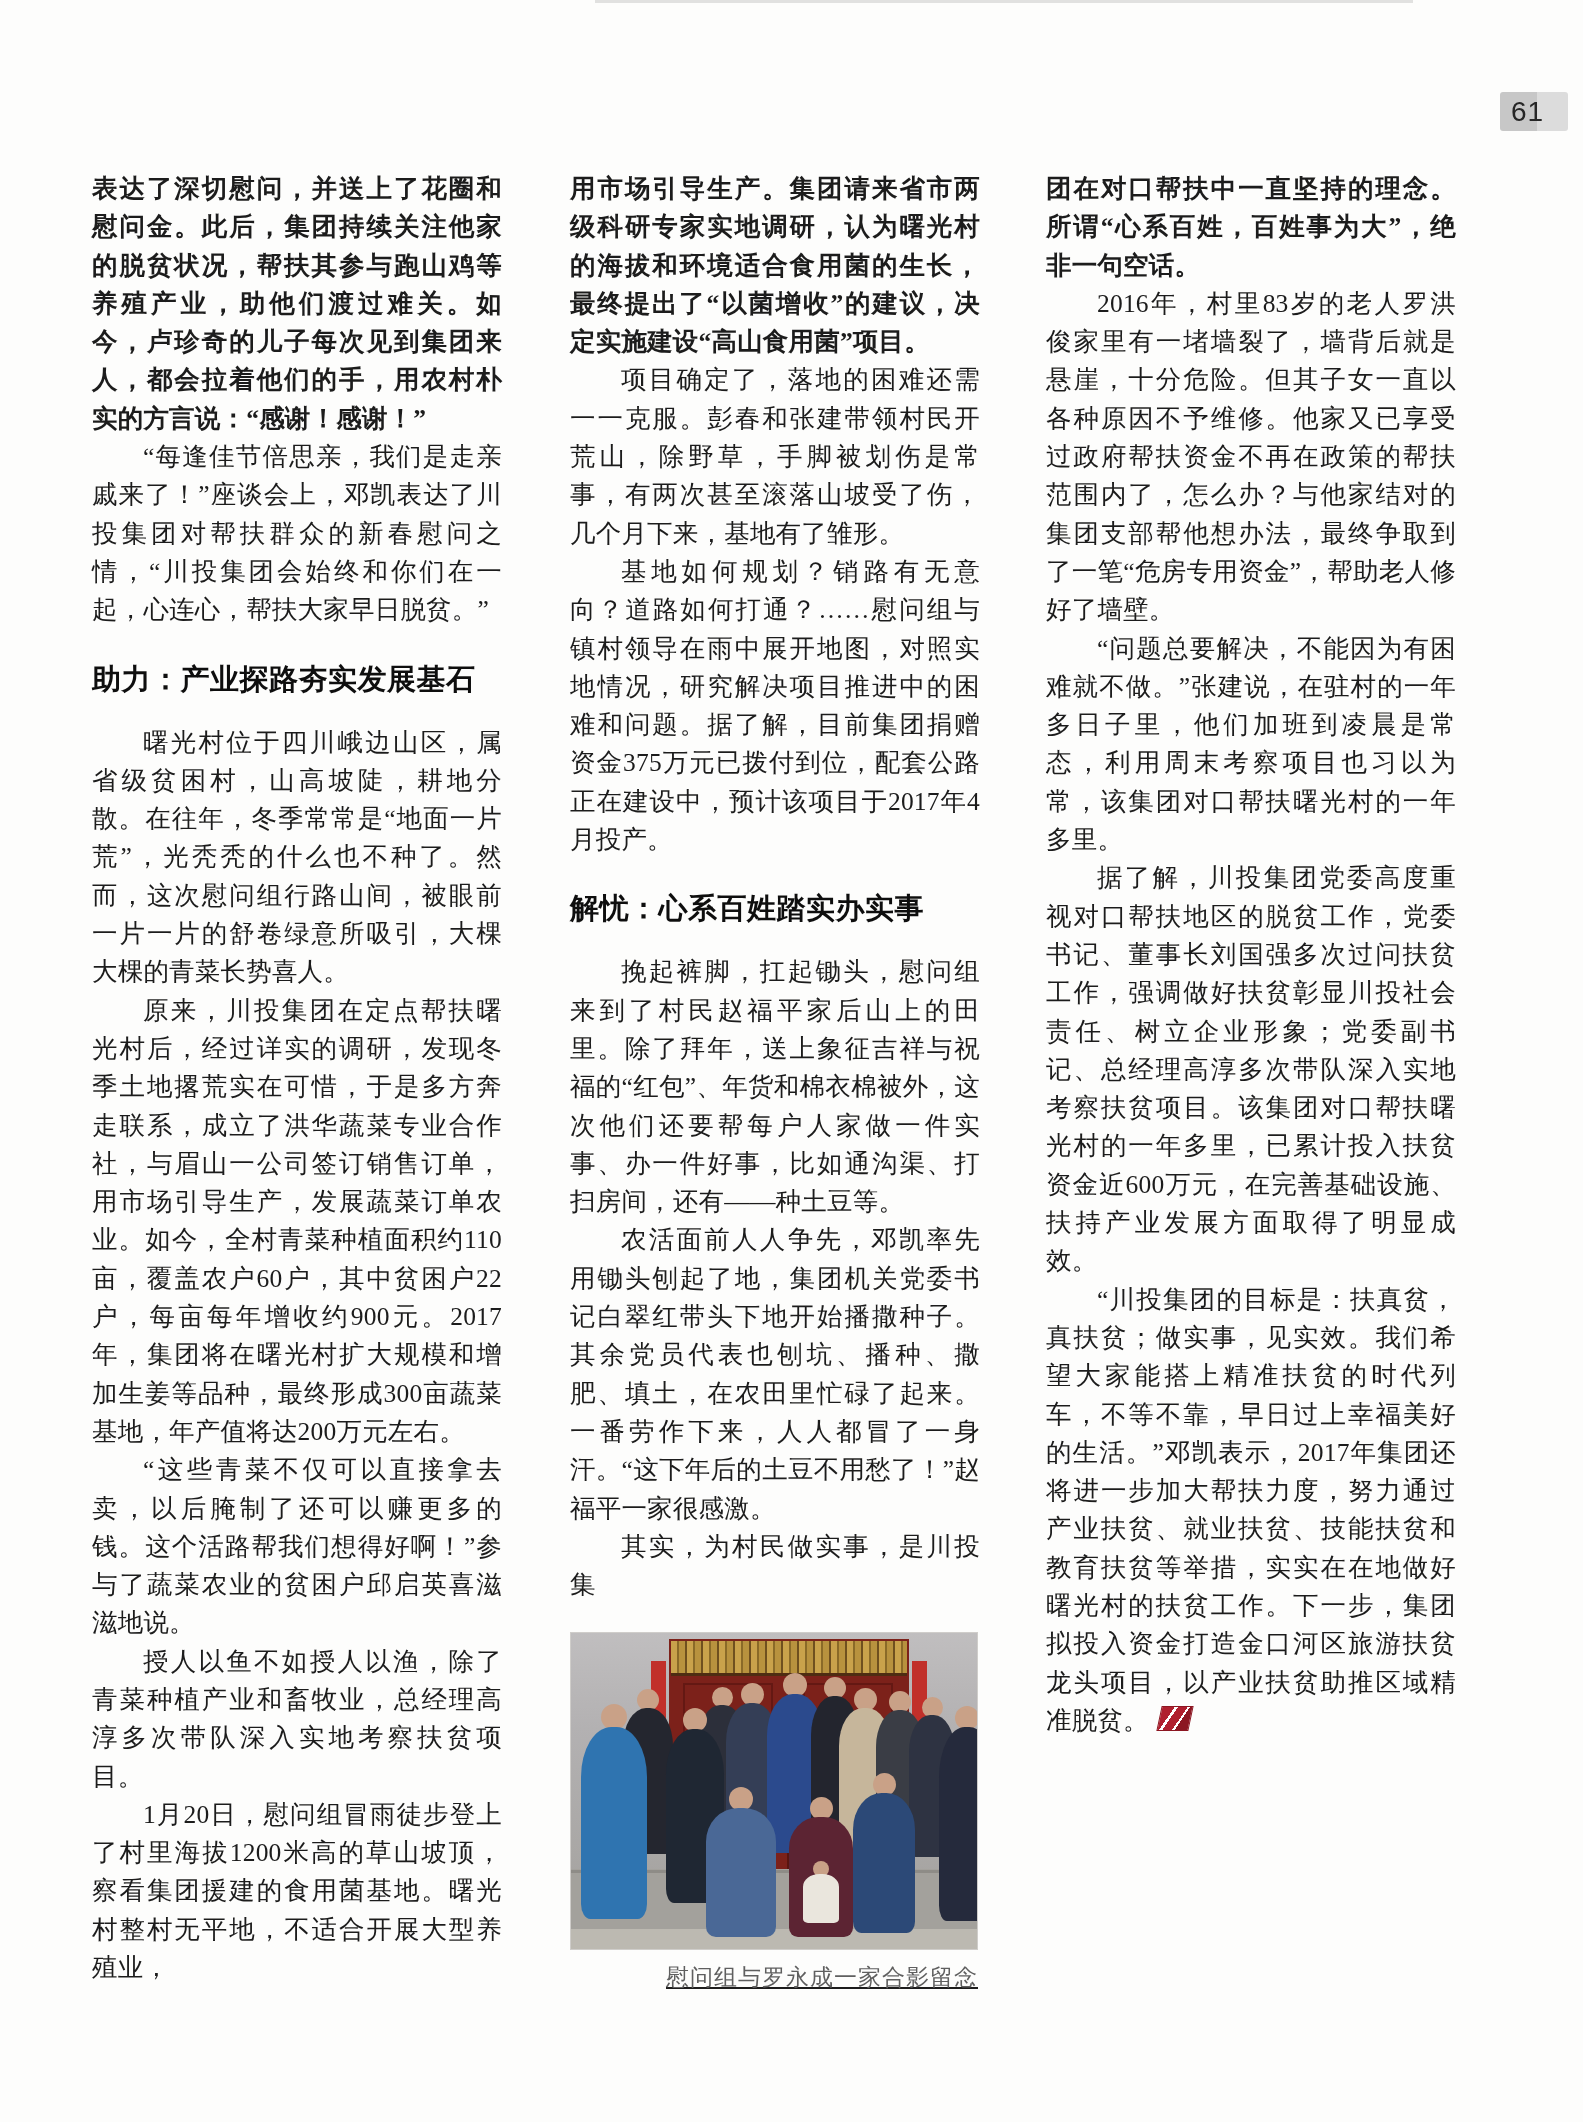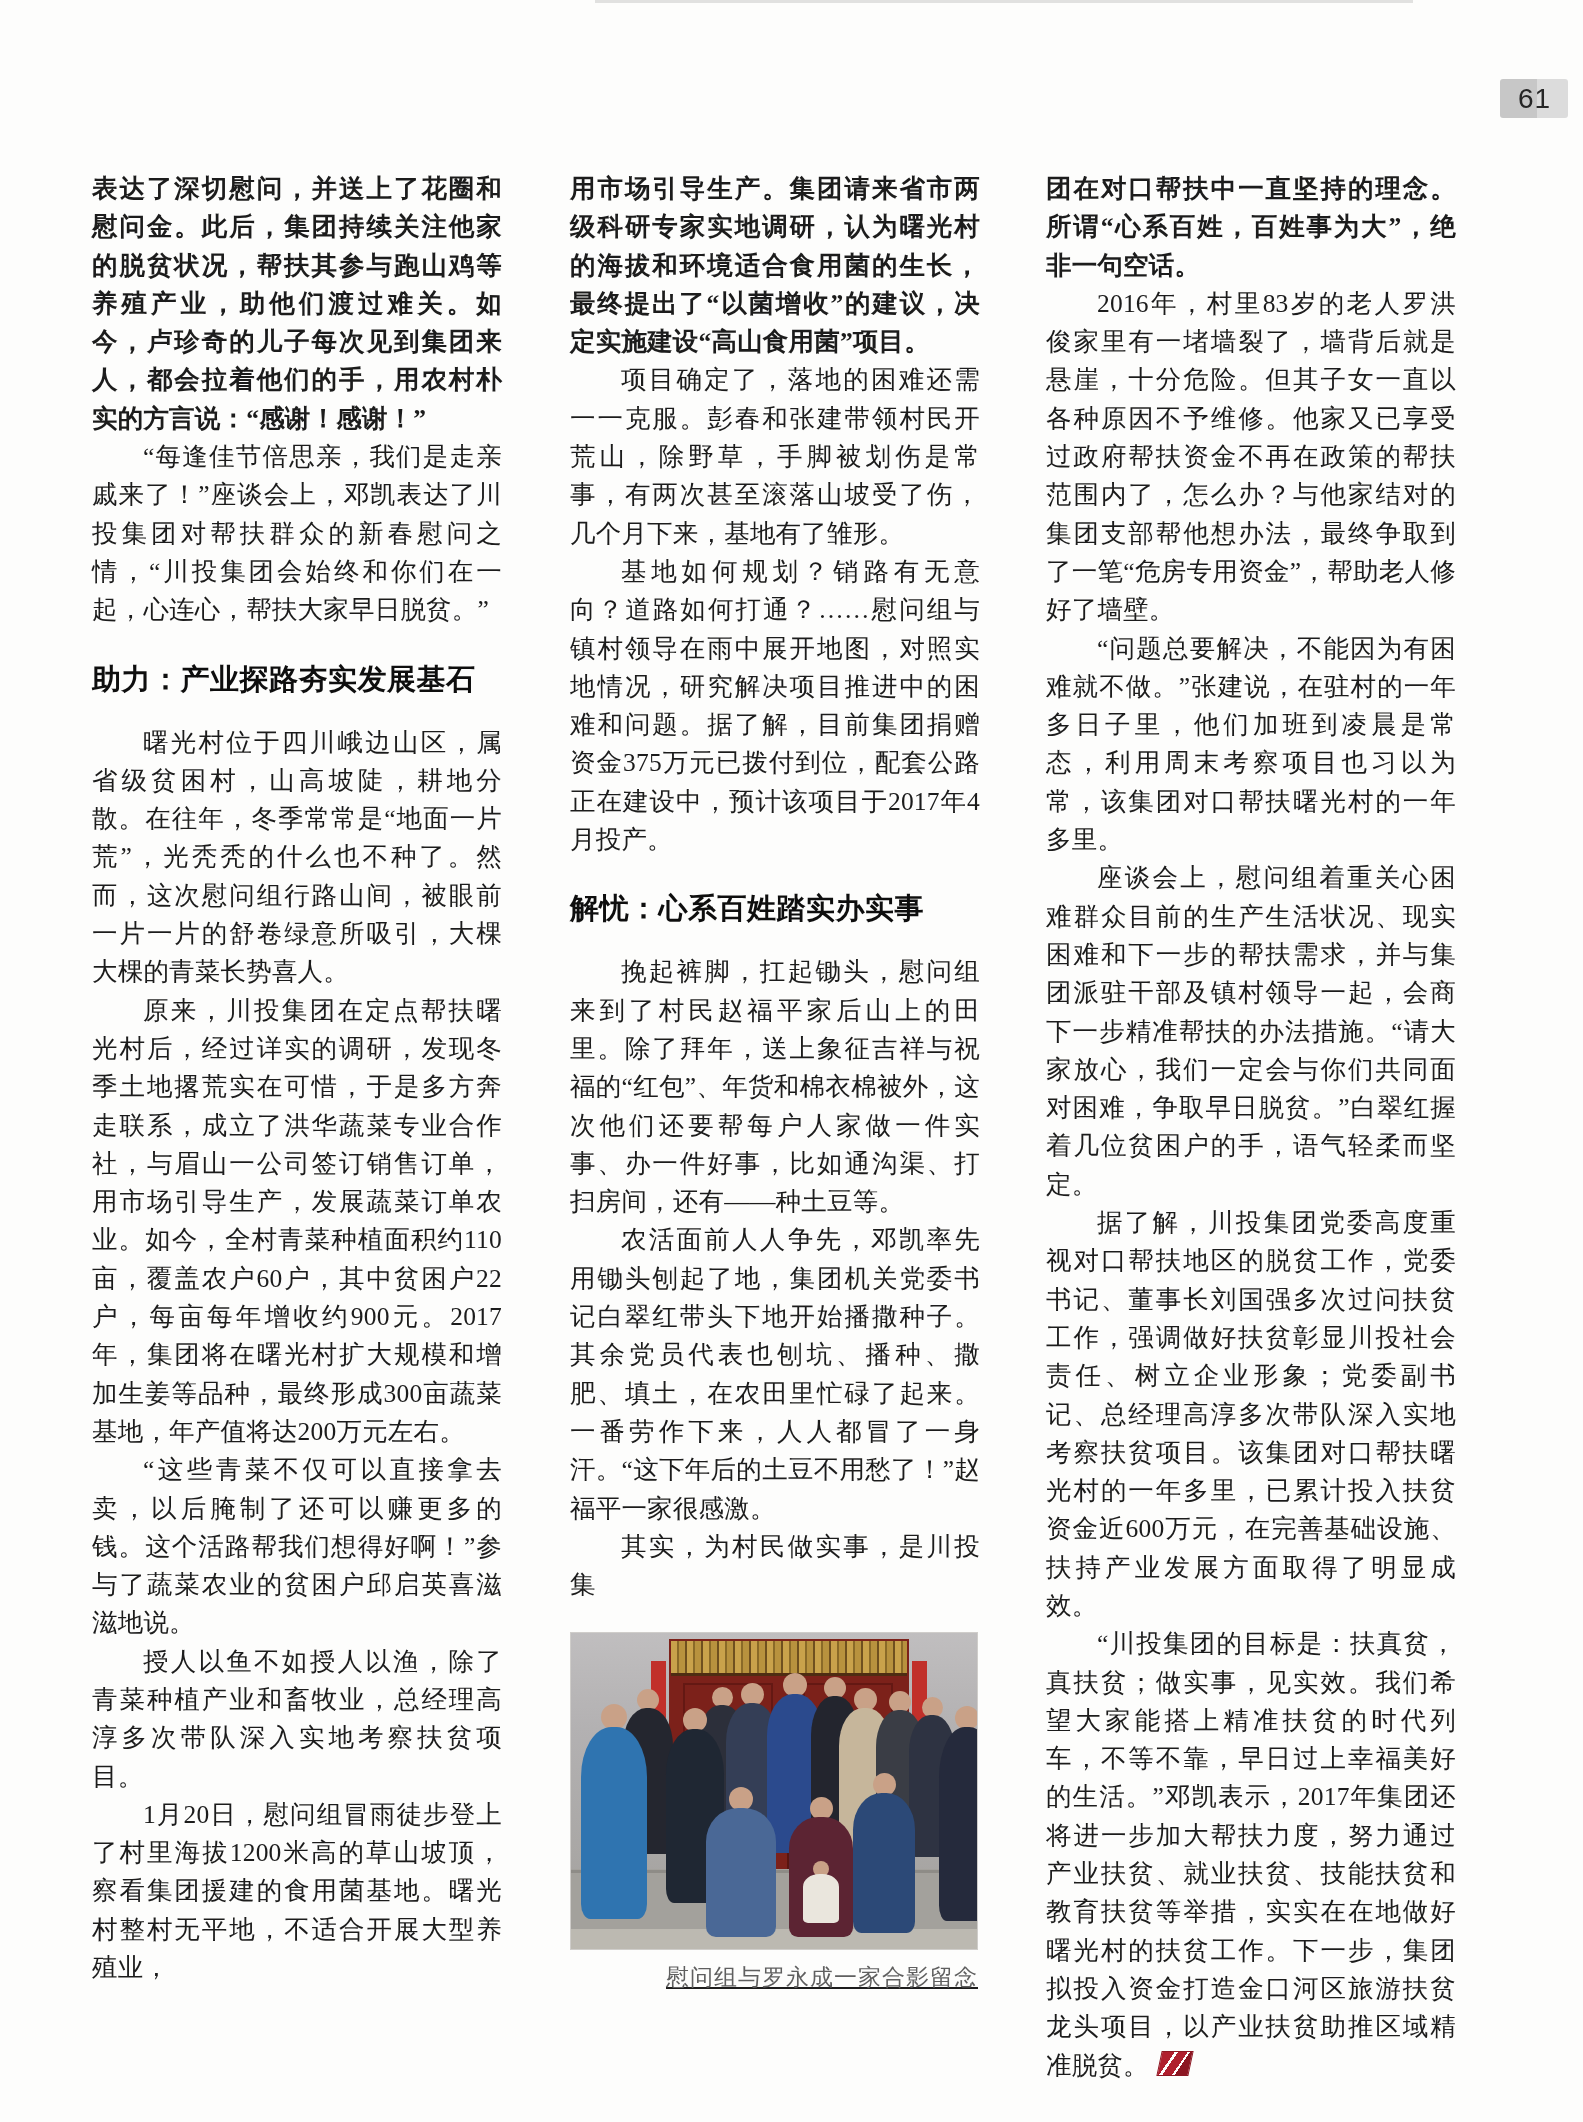--- a/index.html
+++ b/index.html
@@ -4,26 +4,26 @@
 <style>
   html,body{margin:0;padding:0;}
   body{
     width:1583px;height:2122px;position:relative;overflow:hidden;
     background:#fdfdfc;
     font-family:"Liberation Serif","DejaVu Serif",serif;
     color:#1c1c1c;
   }
   .scan-top-line{position:absolute;left:595px;top:0;width:818px;height:3px;background:#d7d7d7;opacity:.75;}
   .page-number-badge{
-    position:absolute;left:1500px;top:79px;width:68px;height:39px;
+    position:absolute;left:1500px;top:92px;width:68px;height:39px;
     background:linear-gradient(90deg,#c7c7c7 0 54%,#dcdcdc 54% 100%);
     border-radius:3px;
     font-family:"Liberation Sans","DejaVu Sans",sans-serif;
     font-size:28px;font-weight:500;color:#262626;
-    line-height:39px;padding-left:18px;box-sizing:border-box;letter-spacing:1px;
+    line-height:39px;padding-left:11px;box-sizing:border-box;letter-spacing:1px;
   }
   .column{position:absolute;top:170px;width:410px;}
   #col1{left:92px;}
   #col2{left:570px;}
   #col3{left:1046px;}
   .body-p{
     margin:0;font-size:25.5px;line-height:38.3px;
     text-align:justify;text-indent:2em;
     letter-spacing:0.2px;
   }
@@ -178,17 +178,16 @@
     </div>
     <figcaption class="photo-caption">慰问组与罗永成一家合影留念</figcaption>
   </figure>
 </div>
 
 <div id="col3" class="column">
   <div>
       <p class="body-p no-indent">团在对口帮扶中一直坚持的理念。所谓“心系百姓，百姓事为大”，绝非一句空话。</p>
       <p class="body-p">2016年，村里83岁的老人罗洪俊家里有一堵墙裂了，墙背后就是悬崖，十分危险。但其子女一直以各种原因不予维修。他家又已享受过政府帮扶资金不再在政策的帮扶范围内了，怎么办？与他家结对的集团支部帮他想办法，最终争取到了一笔“危房专用资金”，帮助老人修好了墙壁。</p>
       <p class="body-p">“问题总要解决，不能因为有困难就不做。”张建说，在驻村的一年多日子里，他们加班到凌晨是常态，利用周末考察项目也习以为常，该集团对口帮扶曙光村的一年多里。</p>
-      <p class="body-p">座谈会上，慰问组着重关心困难群众目前的生产生活状况、现实困难和下一步的帮扶需求，并与集团派驻干部及镇村领导一起，会商下一步精准帮扶的办法措施。“请大家放心，我们一定会与你们共同面对困难，争取早日脱贫。”白翠红握着几位贫困户的手，语气轻柔而坚定。</p>
       <p class="body-p">据了解，川投集团党委高度重视对口帮扶地区的脱贫工作，党委书记、董事长刘国强多次过问扶贫工作，强调做好扶贫彰显川投社会责任、树立企业形象；党委副书记、总经理高淳多次带队深入实地考察扶贫项目。该集团对口帮扶曙光村的一年多里，已累计投入扶贫资金近600万元，在完善基础设施、扶持产业发展方面取得了明显成效。</p>
       <p class="body-p">“川投集团的目标是：扶真贫，真扶贫；做实事，见实效。我们希望大家能搭上精准扶贫的时代列车，不等不靠，早日过上幸福美好的生活。”邓凯表示，2017年集团还将进一步加大帮扶力度，努力通过产业扶贫、就业扶贫、技能扶贫和教育扶贫等举措，实实在在地做好曙光村的扶贫工作。下一步，集团拟投入资金打造金口河区旅游扶贫龙头项目，以产业扶贫助推区域精准脱贫。<span class="end-mark"></span></p>
     </div>
 </div>
 
 </body></html>

